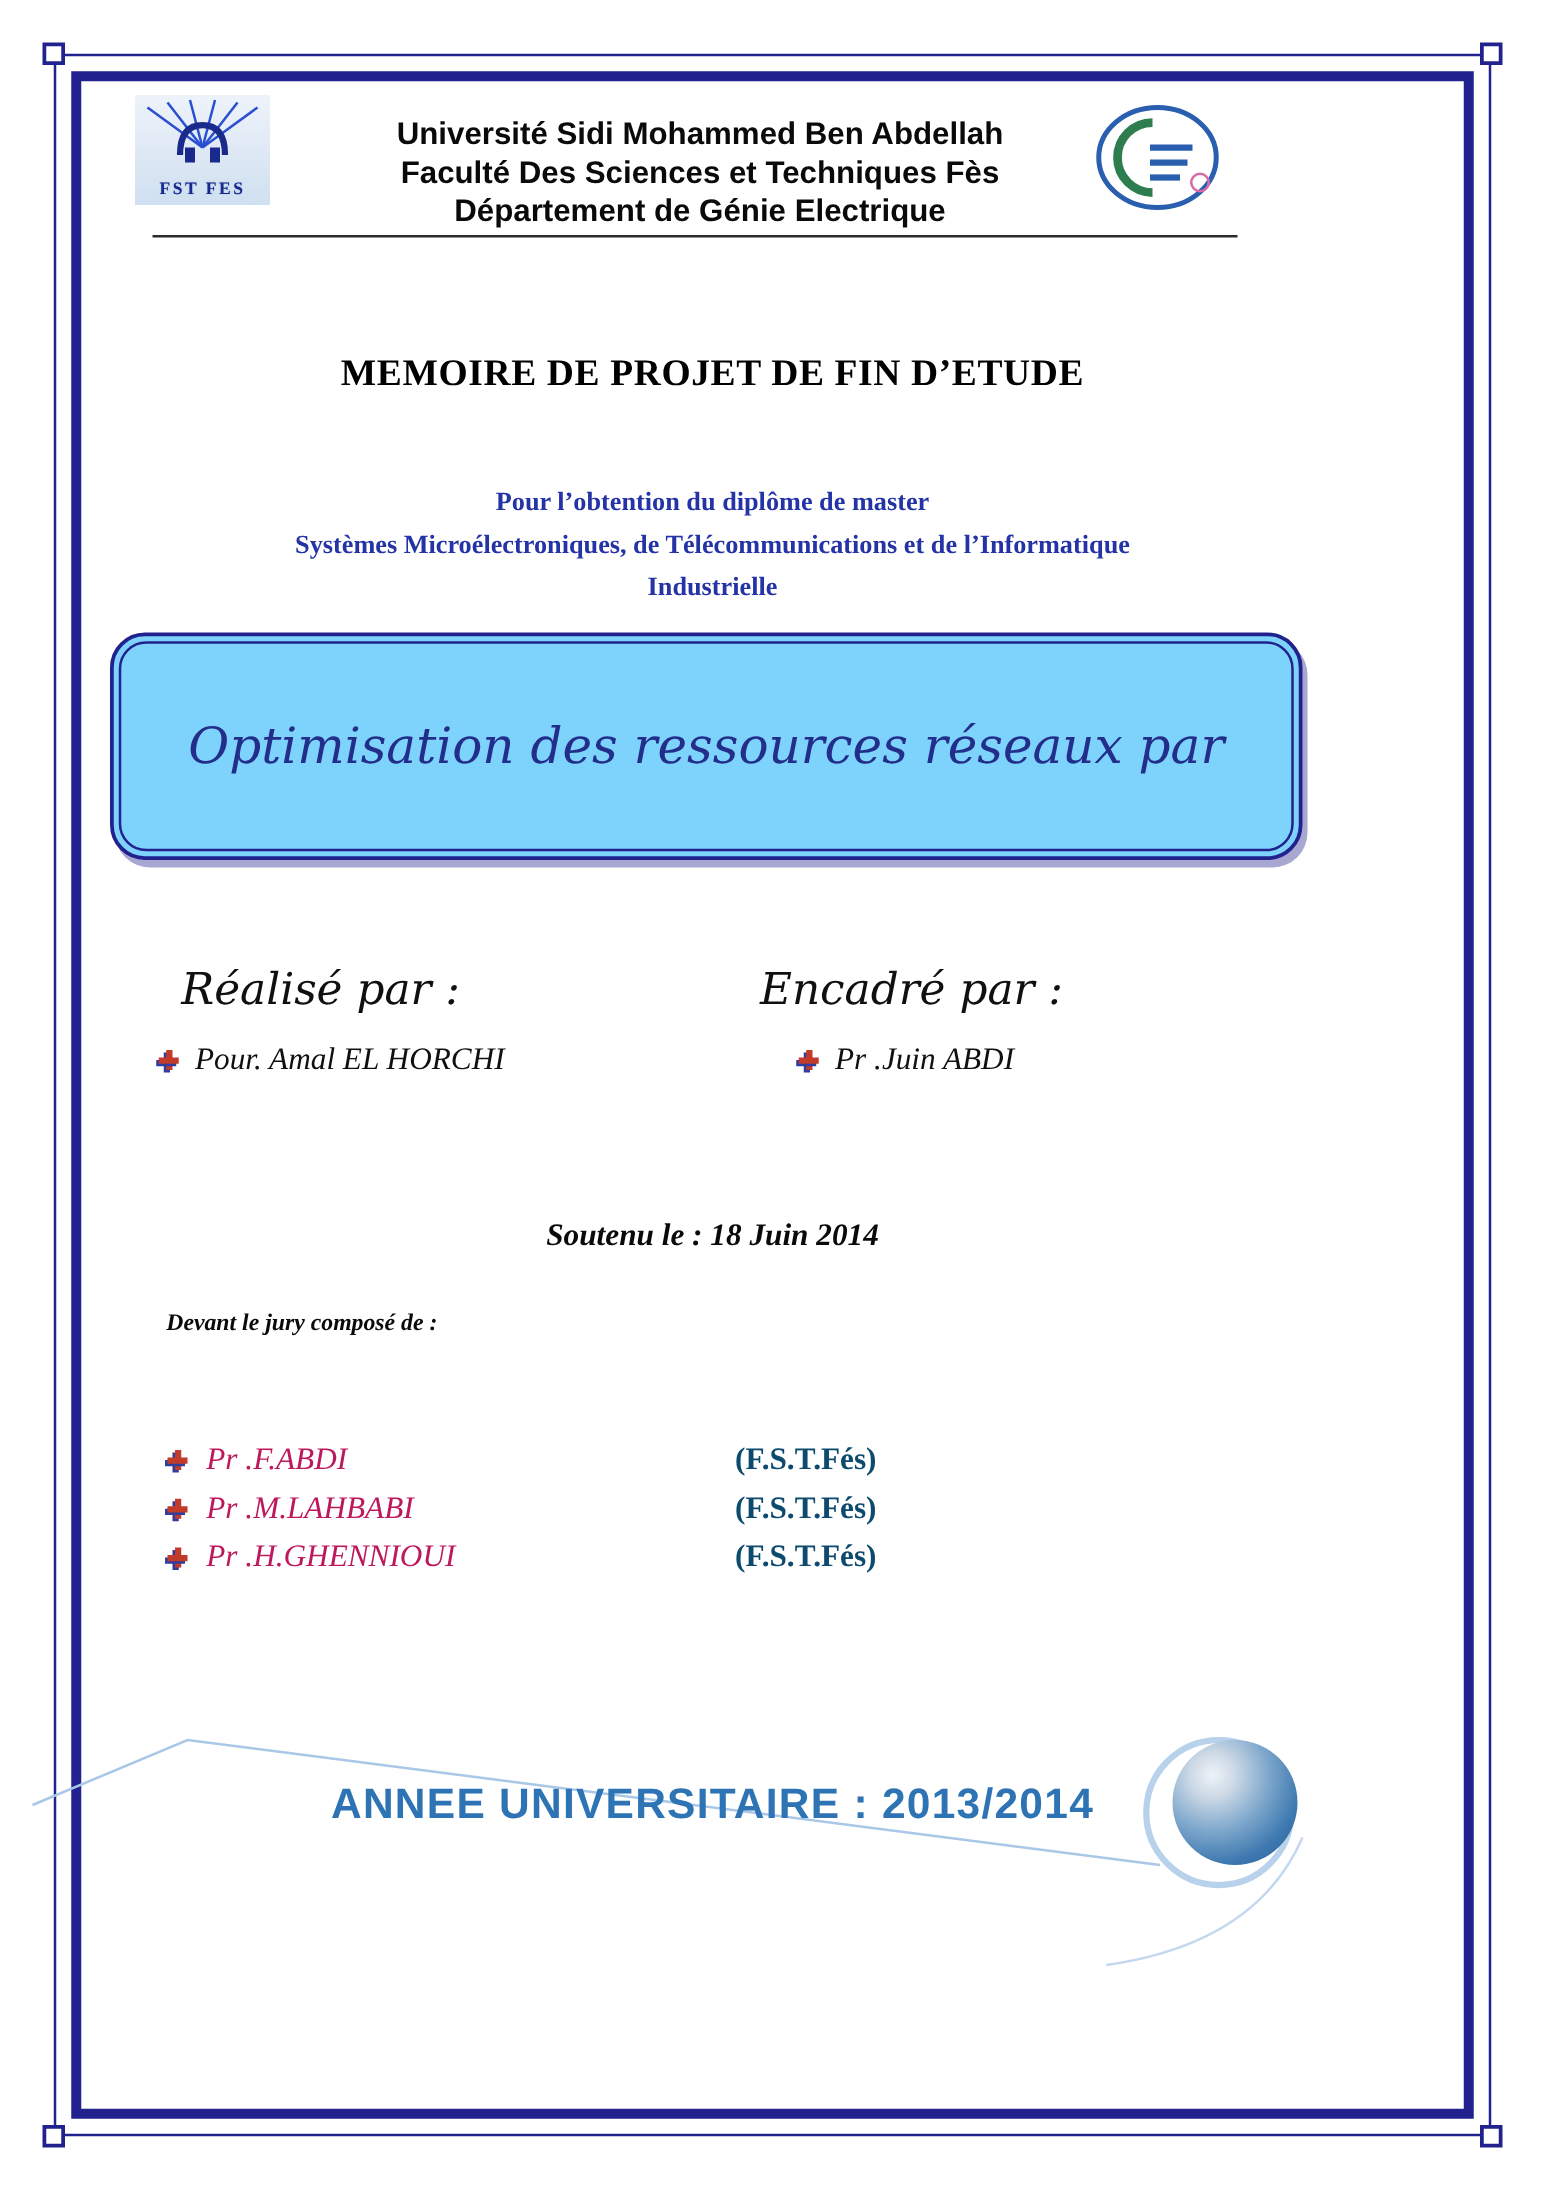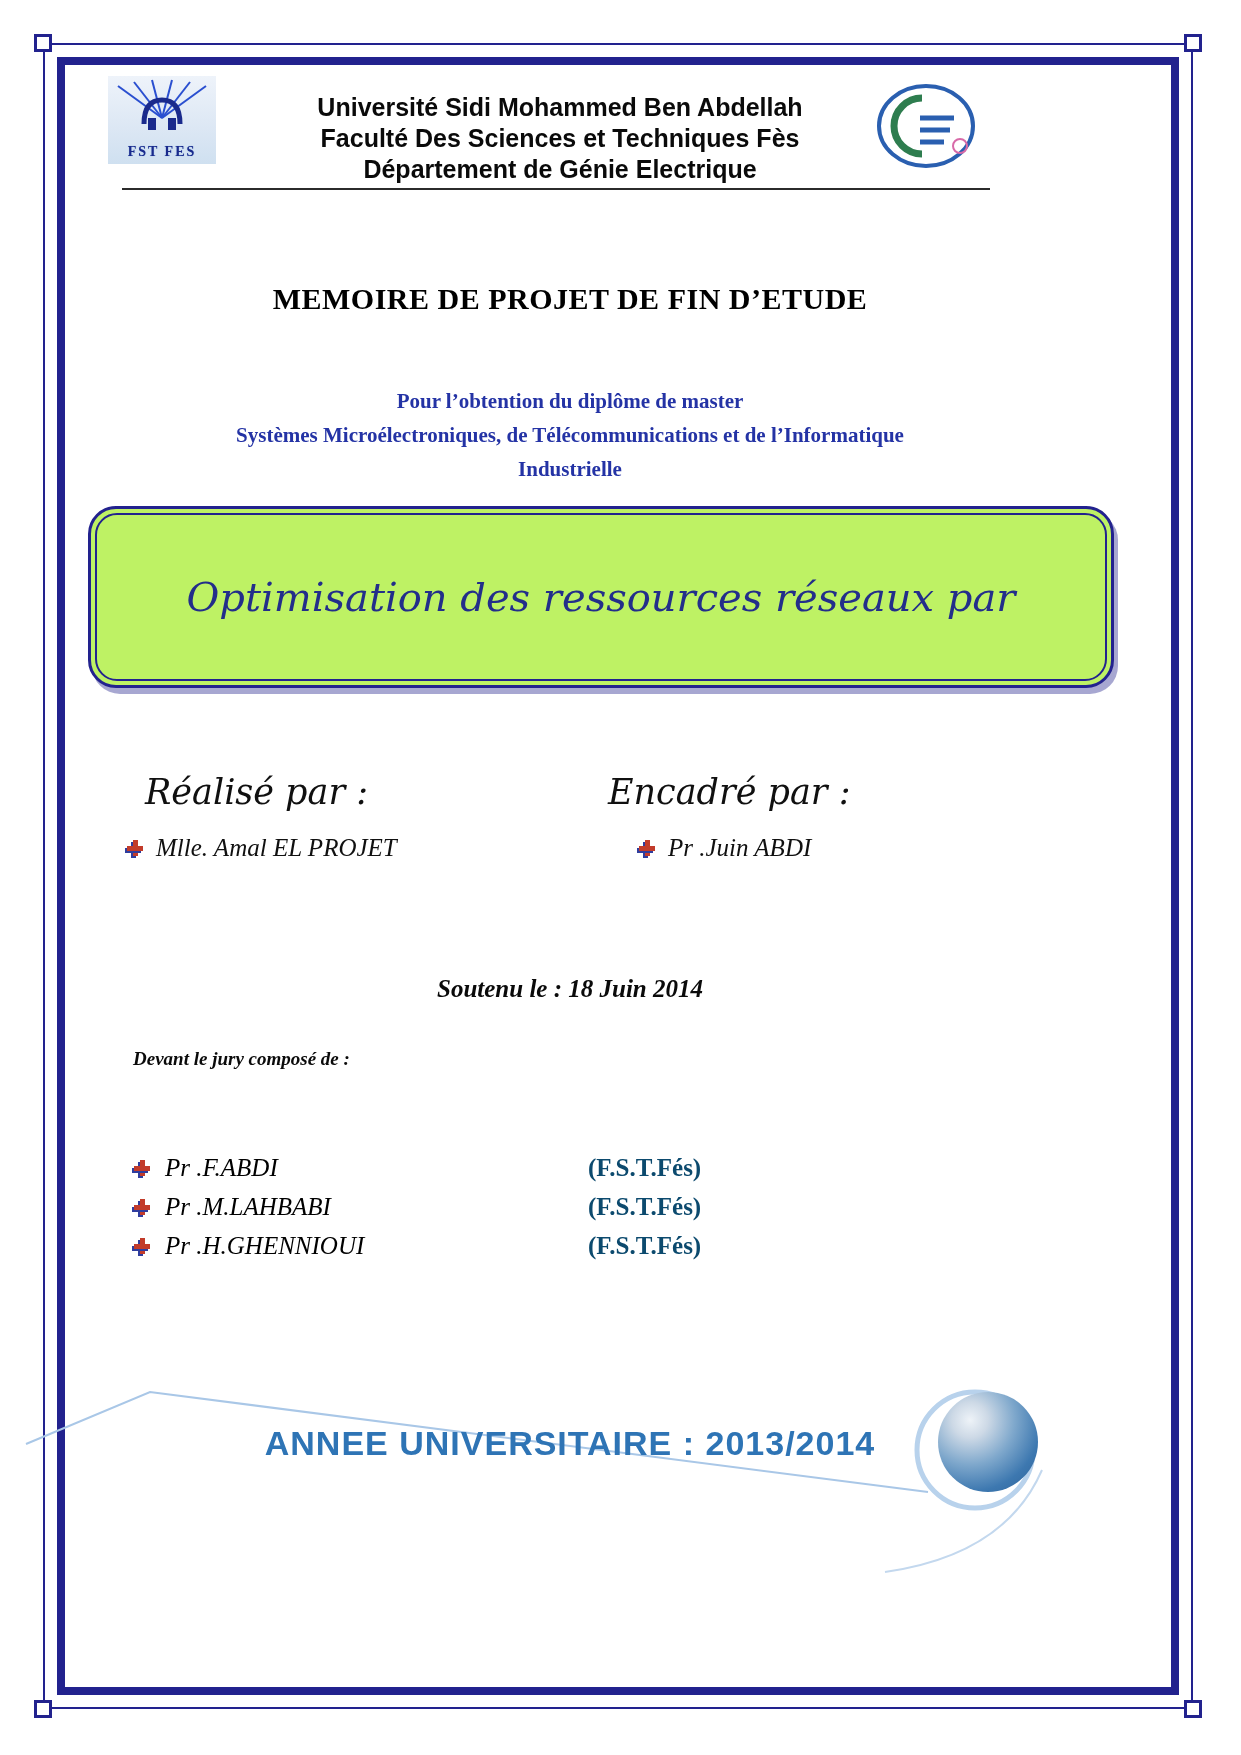--- a/index.html
+++ b/index.html
@@ -30,23 +30,23 @@
 
   .logo-right { position:absolute; left:876px; top:80px; width:100px; height:92px; }
 
   
   .main-title { position:absolute; left:120px; top:282px; width:900px; text-align:center;
     font-family:"Liberation Serif", serif; font-weight:bold; font-size:30px; letter-spacing:0.5px; color:#000; }
 
   .subtitle { position:absolute; left:110px; top:384px; width:920px; text-align:center;
     font-family:"Liberation Serif", serif; font-weight:bold; font-size:21px; line-height:34px; color:#2433a5; }
 
-  .title-box { position:absolute; left:88px; top:506px; width:1026px; height:182px;
+  .title-box { position:absolute; left:88px; top:506px; width:954px; height:182px;
     border:3px solid #22228e; border-radius:28px;
-    box-shadow:4px 6px 0 rgba(34,34,140,0.40); background:#bef264; }
+    box-shadow:4px 6px 0 rgba(34,34,140,0.40); background:#7dd3fc; }
   .title-box-inner { position:absolute; left:4px; top:4px; right:4px; bottom:4px;
     border:2px solid #22228e; border-radius:22px;
     display:flex; flex-direction:column; align-items:center; justify-content:center; }
   .project-title { font-family:"DejaVu Serif", serif; font-style:italic; font-size:40px;
     line-height:60px; color:#232e8a; text-align:center; font-weight:500; }
 
   
   .byline-label { position:absolute; font-family:"DejaVu Serif", serif; font-style:italic;
     font-size:35px; color:#101010; }
   .byline-label.realise { left:145px; top:772px; }
@@ -65,21 +65,21 @@
   
   .defense { position:absolute; left:120px; top:975px; width:900px; text-align:center;
     font-family:"Liberation Serif", serif; font-weight:bold; font-style:italic; font-size:25px; color:#0a0a0a; }
 
   .jury-heading { position:absolute; left:133px; top:1048px;
     font-family:"Liberation Serif", serif; font-weight:bold; font-style:italic; font-size:19px; color:#0a0a0a; }
 
   .jury-list { position:absolute; left:133px; top:1148px; width:780px; }
   .jury-row { position:relative; height:39px; display:flex; align-items:center; }
   .jury-row .bullet { margin-right:14px; }
-  .jury-name { font-family:"Liberation Serif", serif; font-style:italic; font-size:25px; color:#000000; }
+  .jury-name { font-family:"Liberation Serif", serif; font-style:italic; font-size:25px; color:#be185d; }
   .jury-aff { position:absolute; left:455px; font-family:"Liberation Serif", serif;
     font-weight:bold; font-size:25px; color:#0c4a6e; }
 
   
   .footer-text { position:absolute; left:170px; top:1424px; width:800px; text-align:center;
     font-family:"Liberation Sans", sans-serif; font-weight:bold; font-size:34px;
     letter-spacing:1px; color:#2e74b5; }
 
   .deco-svg { position:absolute; left:0; top:0; width:1241px; height:1755px; pointer-events:none; }
   .sphere { position:absolute; left:938px; top:1392px; width:100px; height:100px; border-radius:50%;
@@ -153,21 +153,21 @@
   </div>
 
   <div class="byline-label realise">Réalisé par :</div>
   <div class="byline-label encadre">Encadré par :</div>
 
   <div class="byline-name realise">
     <span class="bullet">
         <span class="v"></span>
         <span class="h"></span>
       </span>
-    <span>Mlle. Amal EL PROJET</span>
+    <span>Pour. Amal EL HORCHI</span>
   </div>
   <div class="byline-name encadre">
     <span class="bullet">
         <span class="v"></span>
         <span class="h"></span>
       </span>
     <span>Pr .Juin ABDI</span>
   </div>
 
   <div class="defense">Soutenu le : 18 Juin 2014</div>

